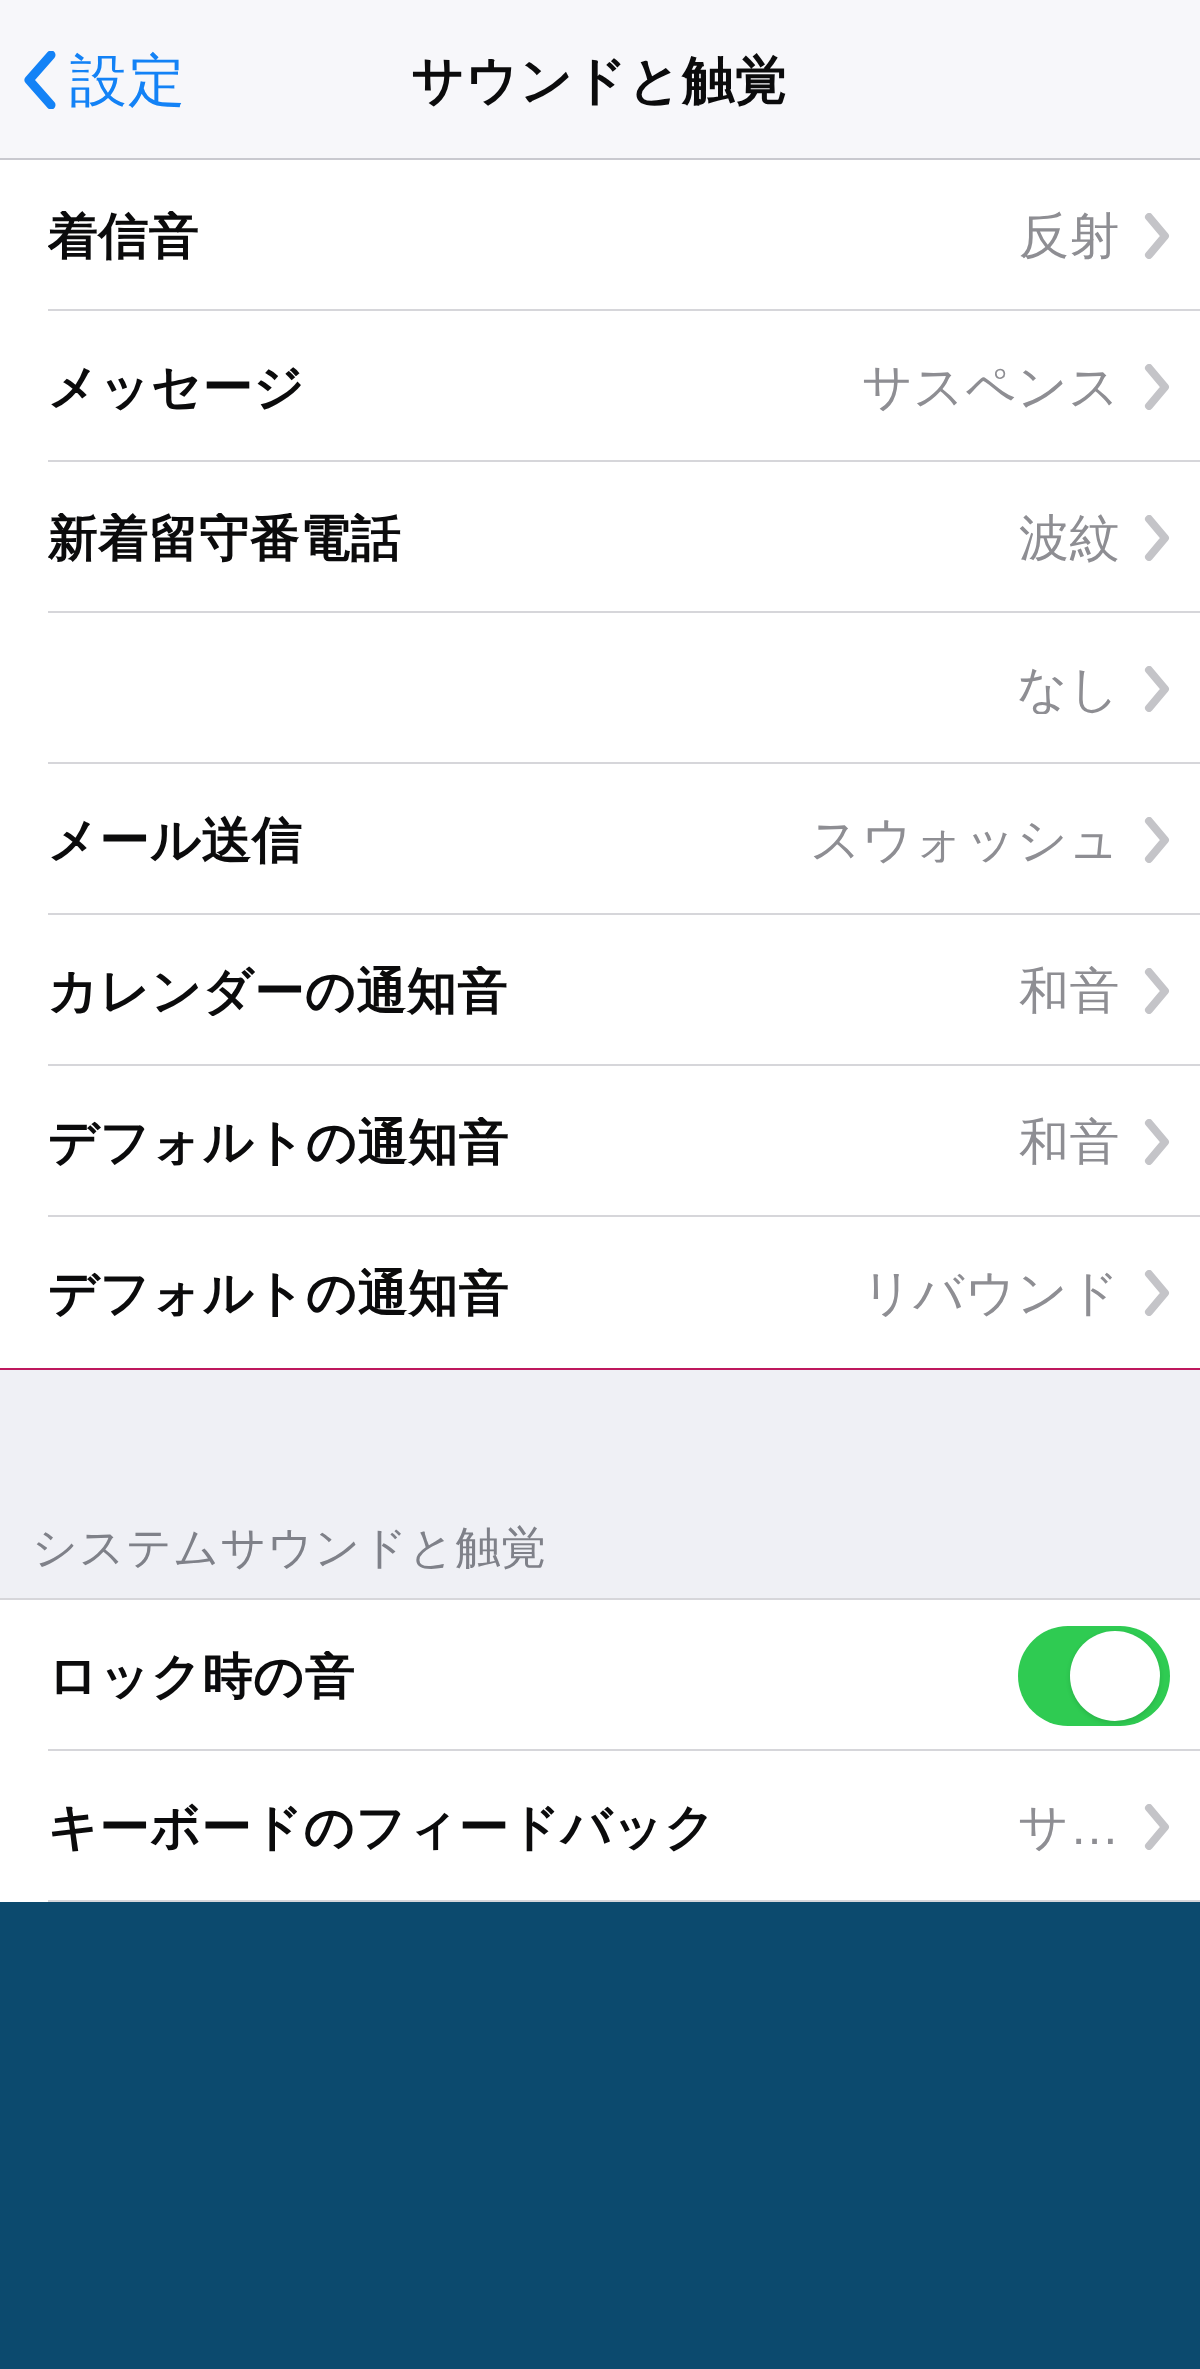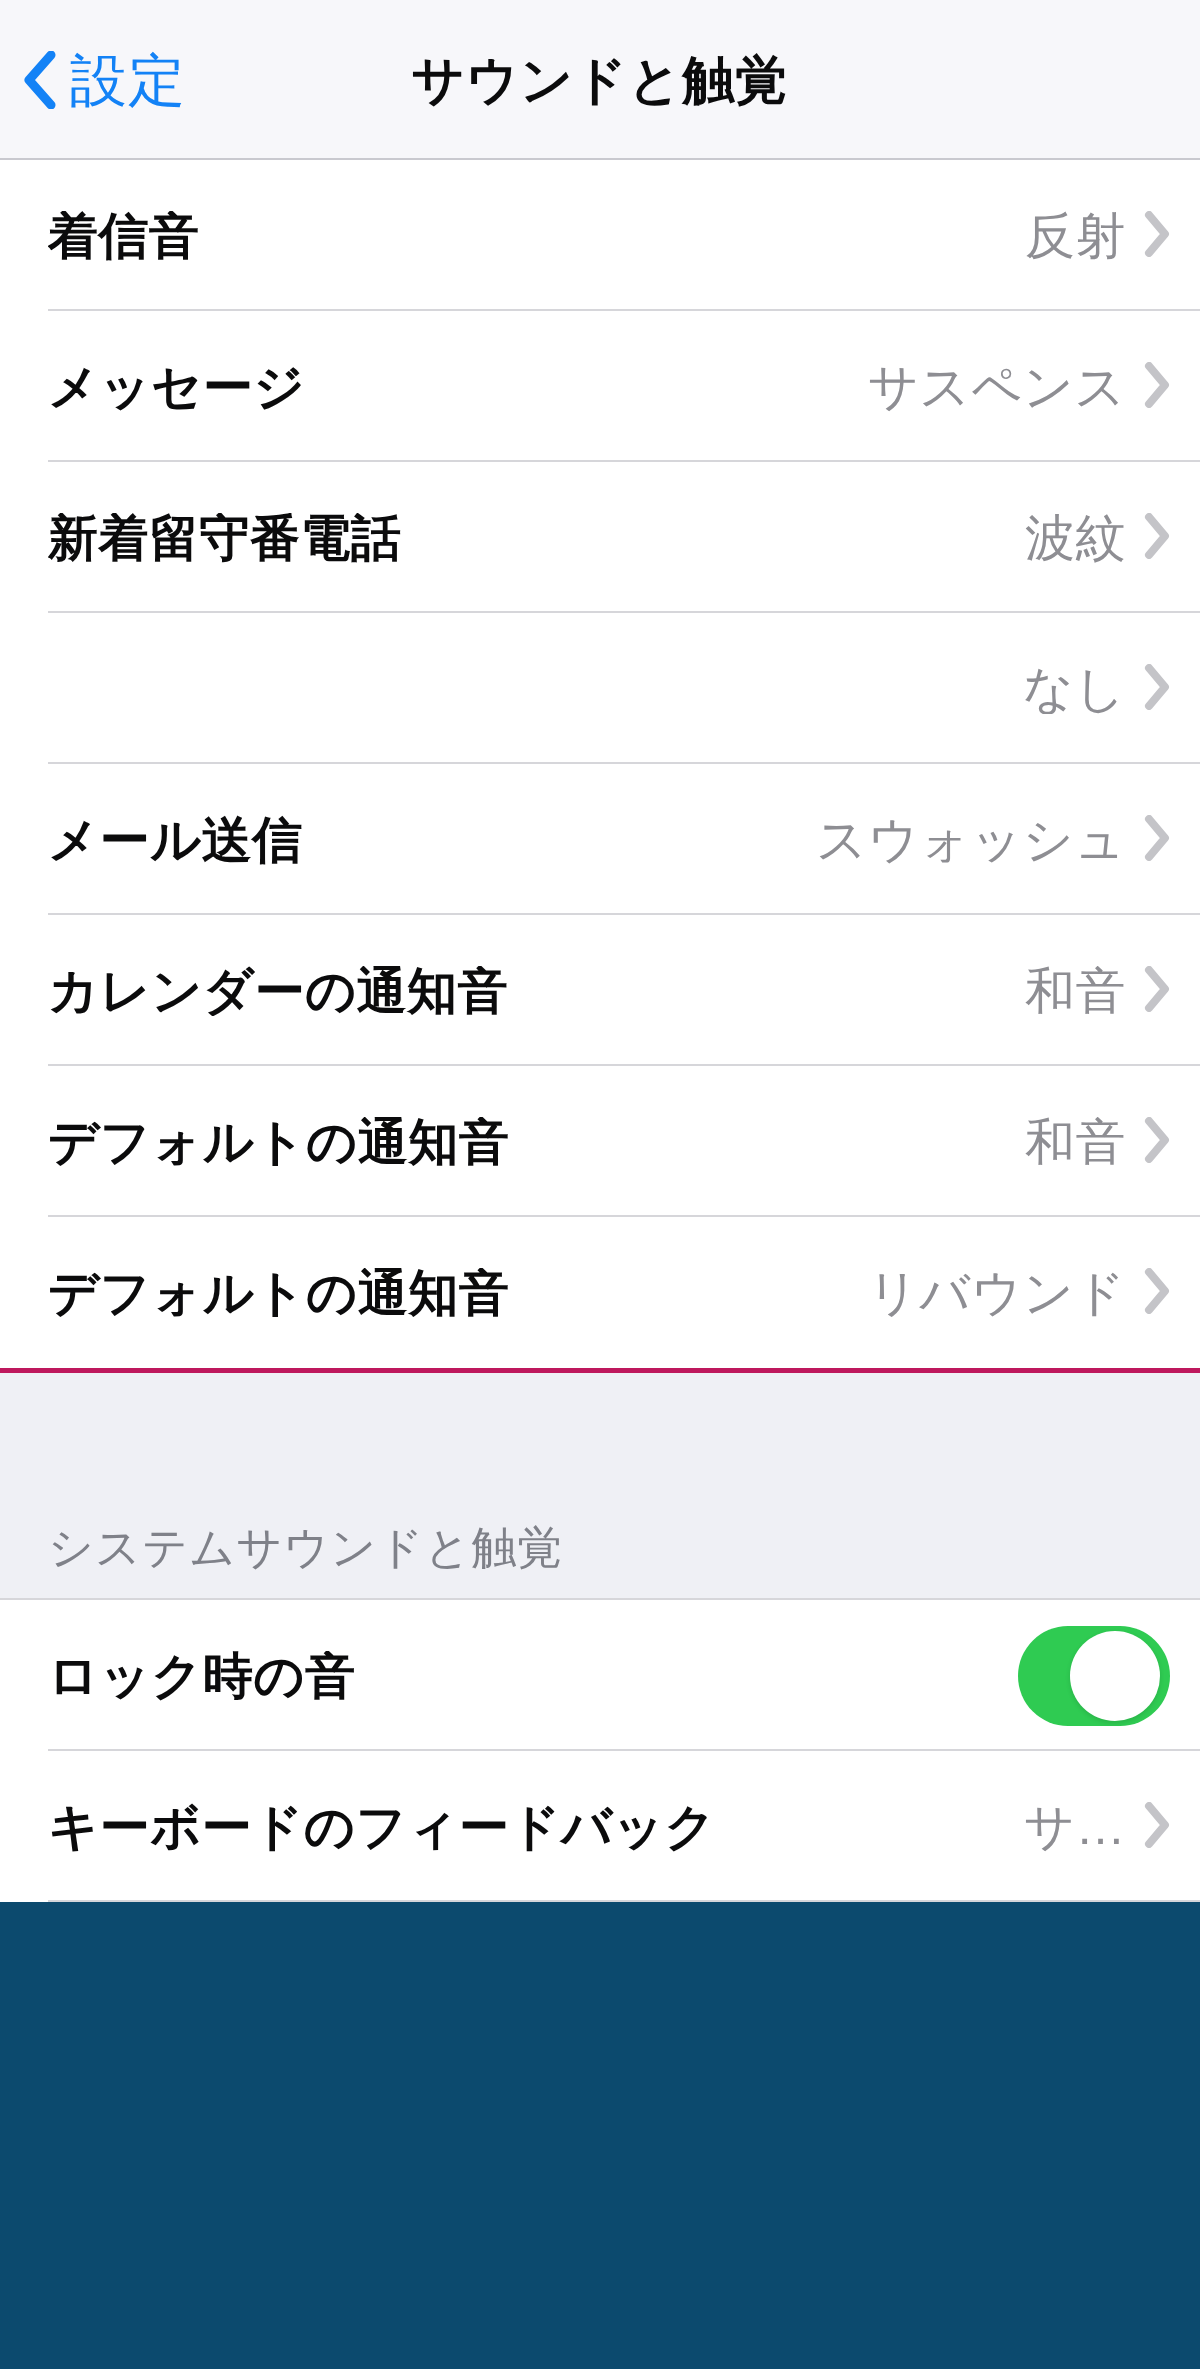--- a/index.html
+++ b/index.html
@@ -111,21 +111,22 @@
     font-weight: 700;
     color: #0b0b0c;
     letter-spacing: 0.5px;
     white-space: nowrap;
     overflow: hidden;
   }
 
   .row-right {
     margin-left: auto;
     display: flex;
-    gap: 18px;
+    align-items: center;
+    gap: 24px;
     min-width: 0;
   }
 
   .row-value {
     font-size: 50px;
     line-height: 1;
     font-weight: 400;
     color: #8e8e93;
     letter-spacing: 0.5px;
     white-space: nowrap;
@@ -138,25 +139,25 @@
     width: 26px;
     height: 46px;
     flex: 0 0 auto;
   }
 
   
   .section-header {
     position: relative;
     height: 232px;
     background: #eff0f5;
-    border-top: 5px solid #be185d;
+    border-top: 2px solid #be185d;
     border-bottom: 2px solid #d6d6da;
     display: flex;
     align-items: flex-end;
-    padding: 0 0 28px 48px;
+    padding: 0 0 28px 32px;
   }
 
   .section-header-label {
     font-size: 45px;
     line-height: 1;
     font-weight: 400;
     color: #7f8189;
     letter-spacing: 1px;
   }
 

